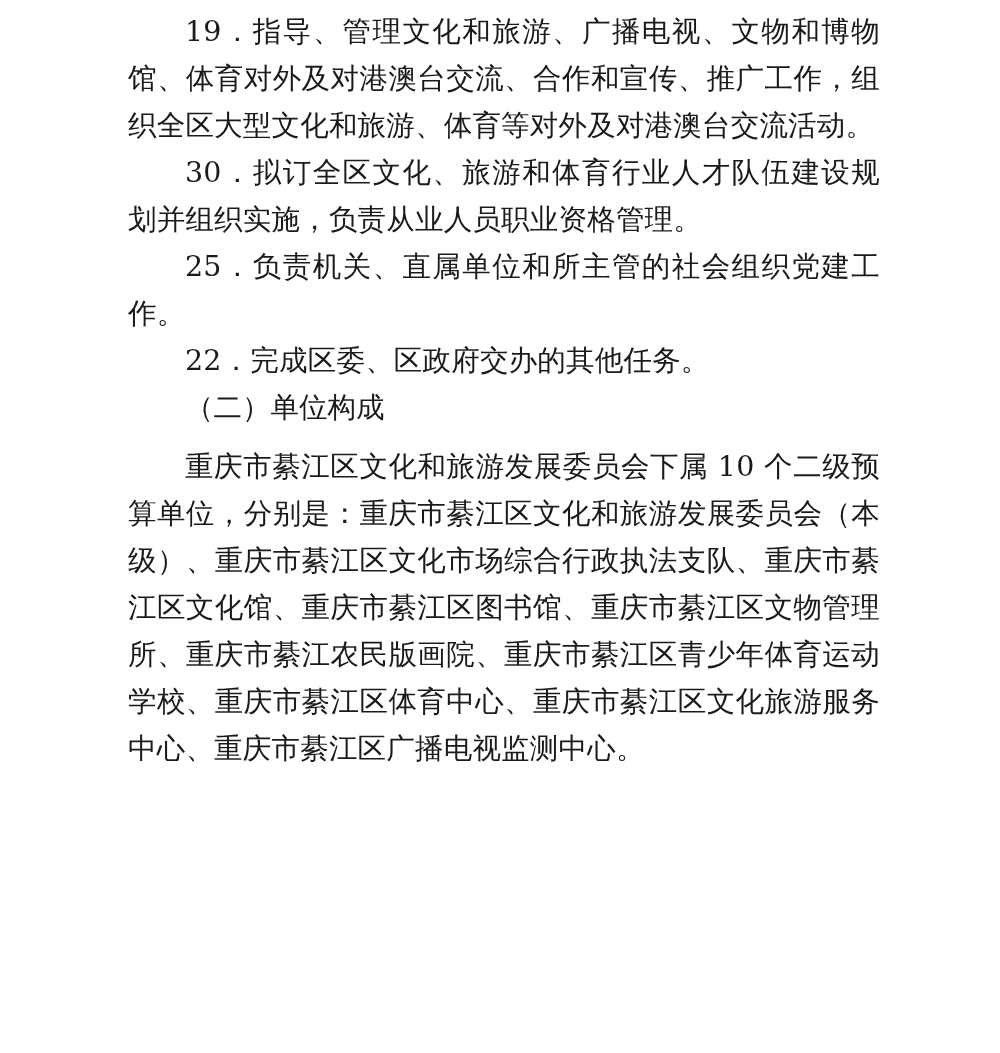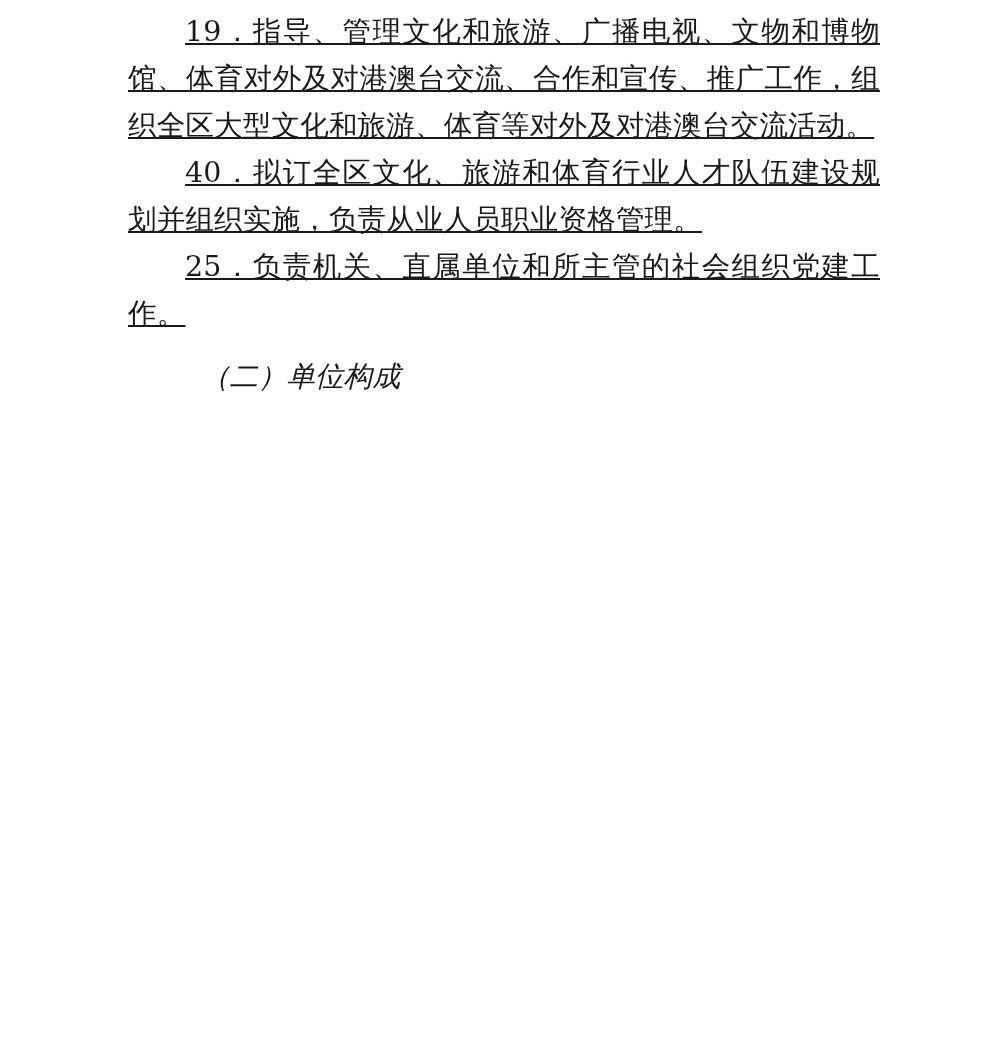--- a/index.html
+++ b/index.html
@@ -21,47 +21,47 @@
     box-sizing: border-box;
     padding: 8px 120px 0 128px;
   }
   .para {
     font-size: 28.5px;
     line-height: 47px;
     text-align: justify;
     text-justify: inter-ideograph;
     margin: 0 0 0 0;
     letter-spacing: 0.2px;
-    text-decoration: underline;
   }
   .indent {
     text-indent: 57px;
   }
   .subhead {
     font-size: 28.5px;
     line-height: 47px;
     text-indent: 57px;
-    margin: 16px;
-    font-style: italic;
+    margin: 0;
   }
   .spacer-sm { height: 6px; }
 </style>
 </head>
 <body>
 
 <div class="page">
 
   <p class="para indent">19．指导、管理文化和旅游、广播电视、文物和博物馆、体育对外及对港澳台交流、合作和宣传、推广工作，组织全区大型文化和旅游、体育等对外及对港澳台交流活动。</p>
 
-  <p class="para indent">40．拟订全区文化、旅游和体育行业人才队伍建设规划并组织实施，负责从业人员职业资格管理。</p>
+  <p class="para indent">30．拟订全区文化、旅游和体育行业人才队伍建设规划并组织实施，负责从业人员职业资格管理。</p>
 
   <p class="para indent">25．负责机关、直属单位和所主管的社会组织党建工作。</p>
 
+  <p class="para indent">22．完成区委、区政府交办的其他任务。</p>
 
   <p class="subhead">（二）单位构成</p>
 
   <div class="spacer-sm"></div>
 
 
   <div class="spacer-sm"></div>
 
+  <p class="para indent">重庆市綦江区文化和旅游发展委员会下属 10 个二级预算单位，分别是：重庆市綦江区文化和旅游发展委员会（本级）、重庆市綦江区文化市场综合行政执法支队、重庆市綦江区文化馆、重庆市綦江区图书馆、重庆市綦江区文物管理所、重庆市綦江农民版画院、重庆市綦江区青少年体育运动学校、重庆市綦江区体育中心、重庆市綦江区文化旅游服务中心、重庆市綦江区广播电视监测中心。</p>
 
 </div>
 
 </body></html>

